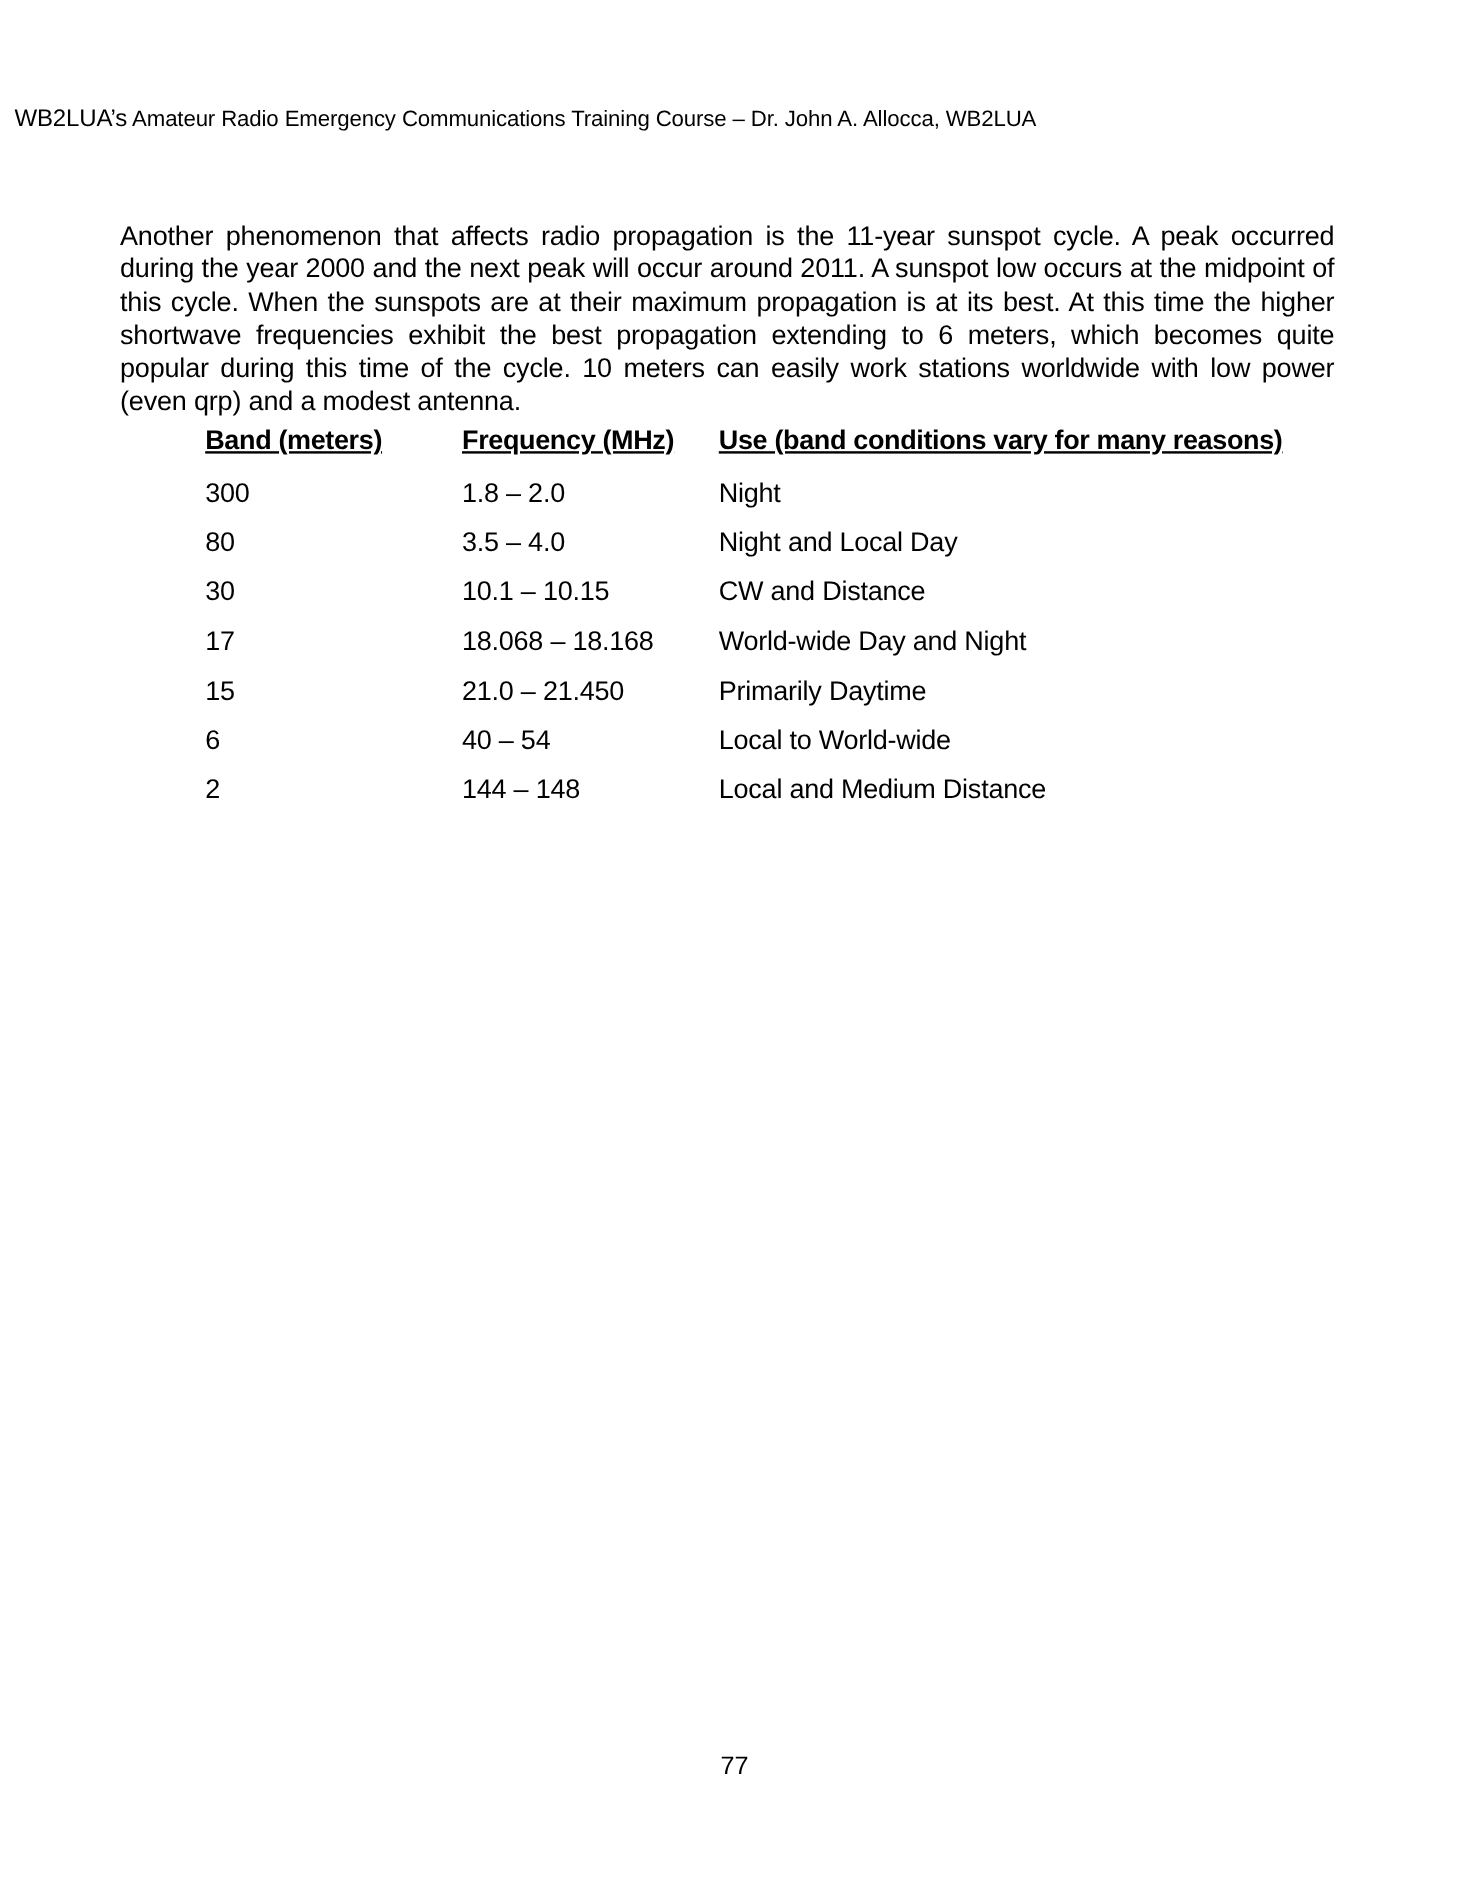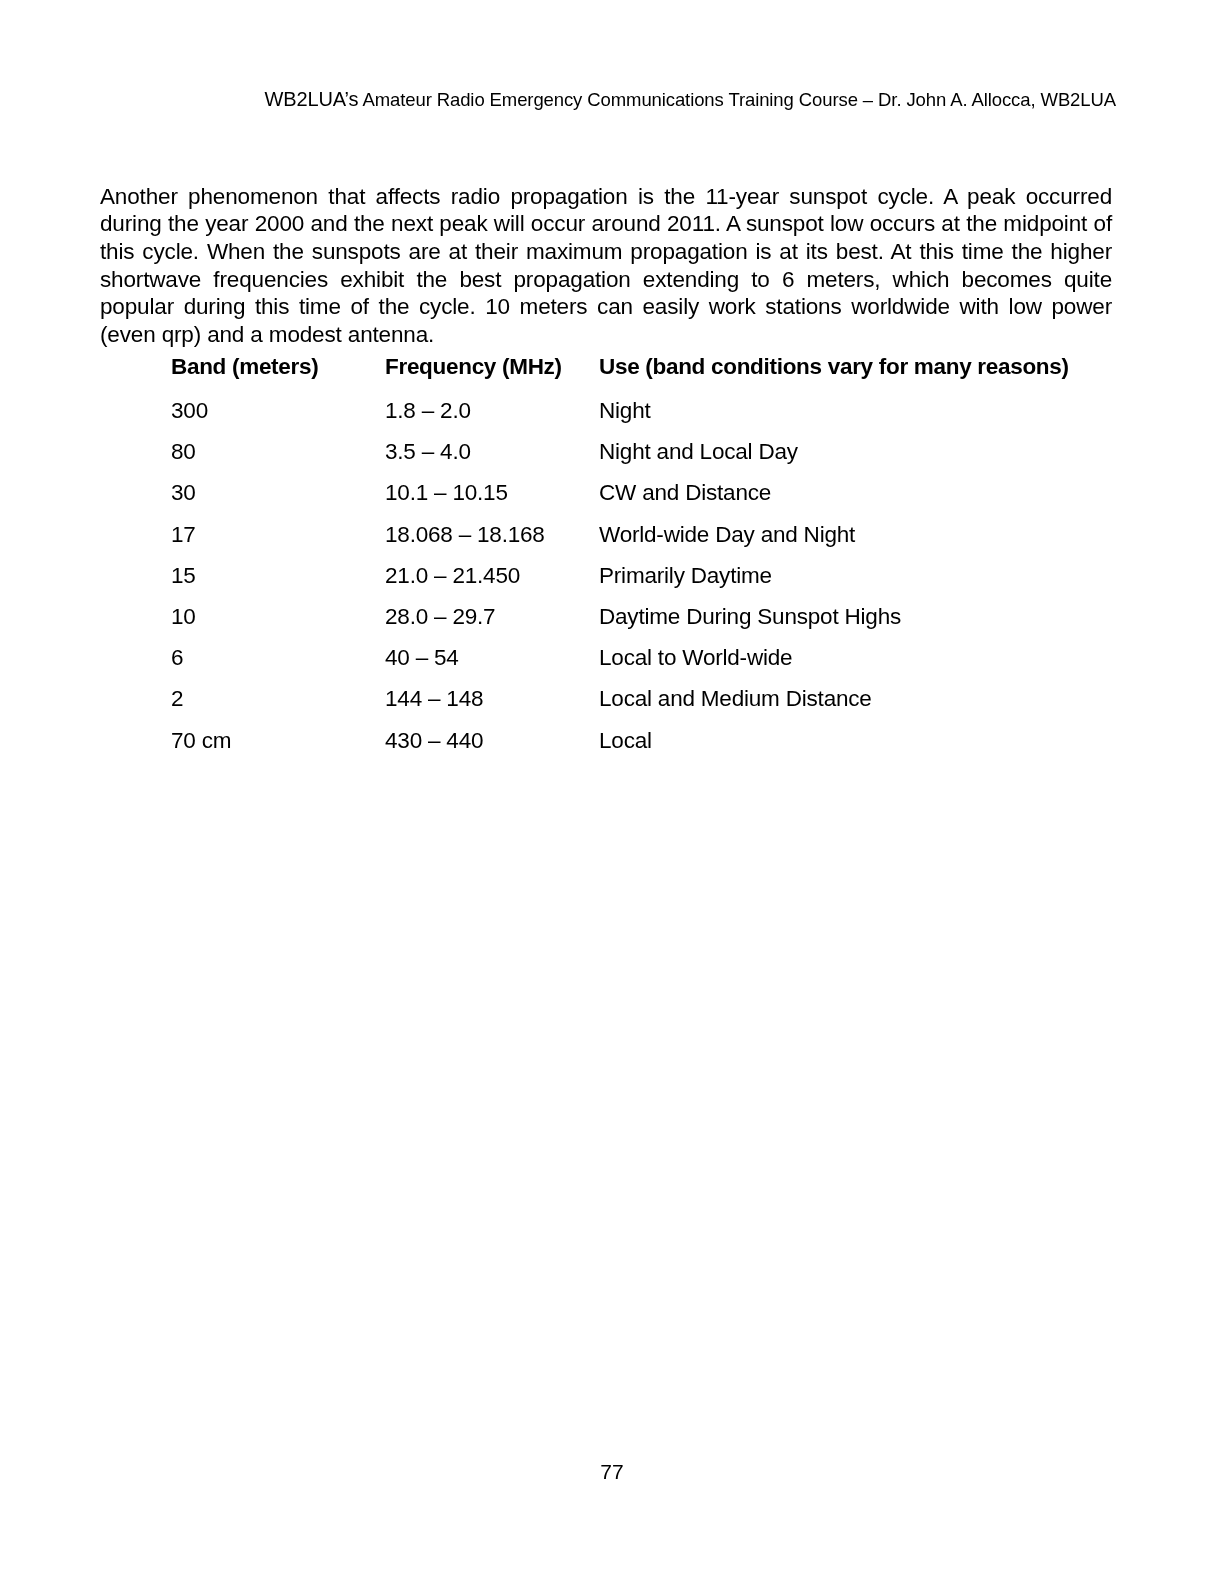--- a/index.html
+++ b/index.html
@@ -11,23 +11,23 @@
       width: 1224px;
       height: 1584px;
       position: relative;
       overflow: hidden;
       font-family: "Liberation Sans", sans-serif;
       color: #000000;
     }
     .header {
       position: absolute;
       top: 88px;
-      left: 0;
+      left: 12px;
       width: 1116px;
-      text-align: right;
+      text-align: left;
       font-size: 18.5px;
       letter-spacing: -0.1px;
     }
     .header .lead {
       font-size: 20px;
     }
     .paragraph {
       position: absolute;
       top: 160px;
       left: 100px;
@@ -40,20 +40,21 @@
     }
     .band-table {
       position: absolute;
       top: 354px;
       left: 171px;
       border-collapse: collapse;
       font-size: 22.5px;
     }
     .band-table th {
       font-weight: bold;
+      text-decoration: underline;
       text-align: left;
       padding: 0;
       height: 32px;
       vertical-align: top;
       letter-spacing: -0.3px;
       white-space: nowrap;
     }
     .band-table td {
       padding: 0;
       height: 41.2px;
@@ -109,35 +110,25 @@
       <td>17</td>
       <td>18.068 – 18.168</td>
       <td>World-wide Day and Night</td>
     </tr>
     <tr>
       <td>15</td>
       <td>21.0 – 21.450</td>
       <td>Primarily Daytime</td>
     </tr>
     <tr>
-      <td>10</td>
-      <td>28.0 – 29.7</td>
-      <td>Daytime During Sunspot Highs</td>
-    </tr>
-    <tr>
       <td>6</td>
       <td>40 – 54</td>
       <td>Local to World-wide</td>
     </tr>
     <tr>
       <td>2</td>
       <td>144 – 148</td>
       <td>Local and Medium Distance</td>
     </tr>
-    <tr>
-      <td>70 cm</td>
-      <td>430 – 440</td>
-      <td>Local</td>
-    </tr>
   </tbody>
 </table>
 
 <div class="page-number">77</div>
 
 </body></html>

